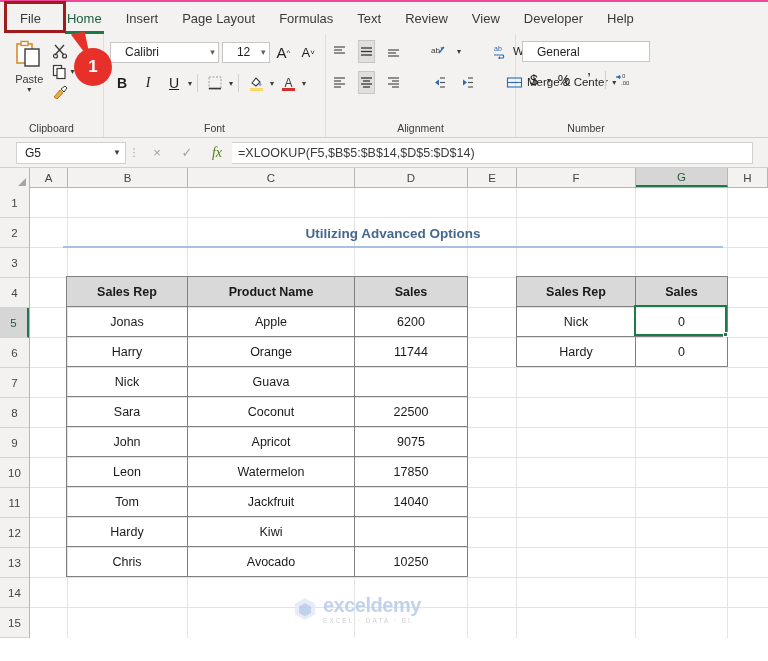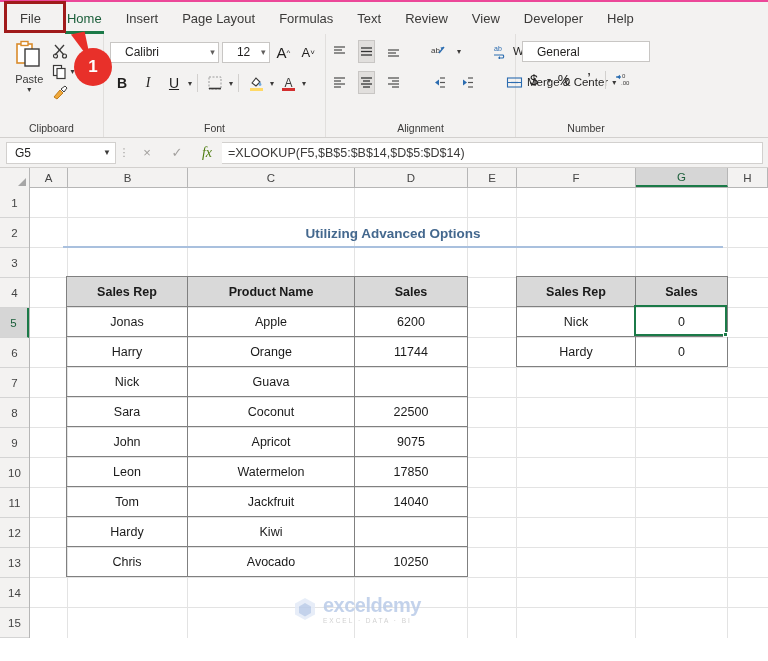--- a/index.html
+++ b/index.html
@@ -161,21 +161,21 @@
   .nbtn {
     width:24px;height:23px;display:flex;align-items:center;justify-content:center;
     font-size:14px;color:#201f1e;cursor:pointer;
   }
 
   
   .fbar {
     height:30px; background:#f3f2f1;
     display:flex; align-items:center;
     border-bottom:1px solid #d2d0ce;
-    padding:0 2px;
+    padding:0 12px;
   }
   .namebox {
     width:110px;height:22px;margin-left:4px;
     background:#fff;border:1px solid #d2d0ce;
     display:flex;align-items:center;padding:0 4px 0 8px;
     font-size:12px;color:#201f1e;
   }
   .namebox .nv{flex:1;}
   .namebox .ncar{font-size:8px;color:#3b3a39;}
   .fdots { width:16px;text-align:center;font-size:11px;color:#a19f9d; }

